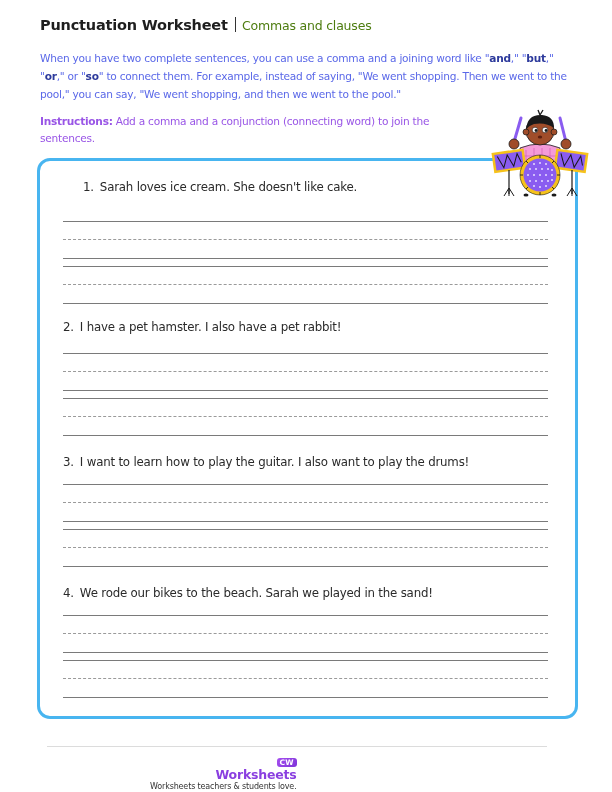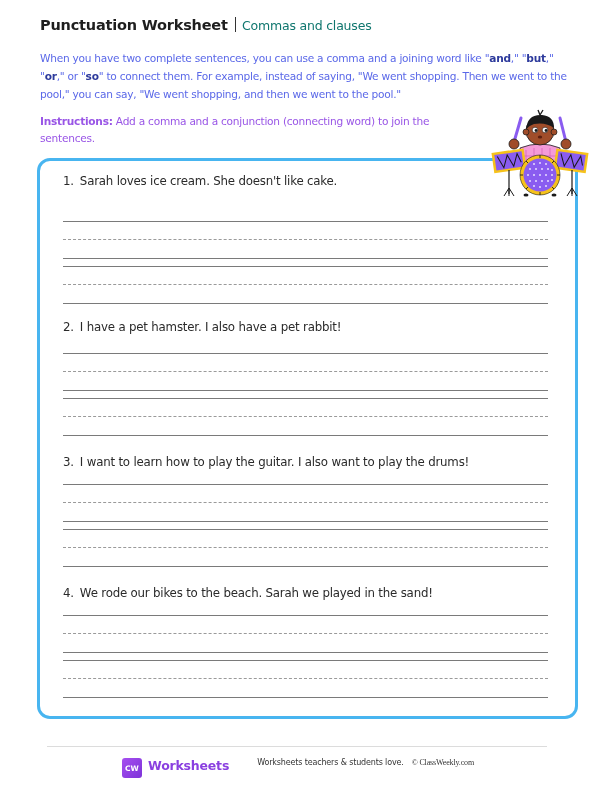--- a/index.html
+++ b/index.html
@@ -2,60 +2,60 @@
 <html><head>
 <meta charset="utf-8">
 <style>
   * { box-sizing: border-box; margin: 0; padding: 0; }
   html, body { width: 612px; height: 792px; background: #ffffff; overflow: hidden; }
   body { position: relative; font-family: "DejaVu Sans", "Liberation Sans", sans-serif; color: #222; }
 
   .header { position: absolute; left: 40px; top: 15px; white-space: nowrap; line-height: 20px; }
   .title { font-size: 14.5px; font-weight: bold; color: #1e1e1e; letter-spacing: -0.2px; text-align: center; }
   .sep { display: inline-block; width: 1.3px; height: 15px; background: #333; margin: 0 6px 0 7px; vertical-align: -2px; }
-  .subtitle { font-size: 12.5px; color: #0f766e; letter-spacing: -0.2px; margin-top: 32px; }
+  .subtitle { font-size: 12.5px; color: #4d7c0f; letter-spacing: -0.2px; margin-top: 32px; }
 
   .intro { position: absolute; left: 40px; top: 49px; width: 540px; font-size: 10.6px; line-height: 18px; color: #5a68e8; letter-spacing: -0.25px; }
   .intro b { color: #2d3a9c; text-align: center; }
 
   .instructions { position: absolute; left: 40px; top: 113px; width: 420px; font-size: 10.6px; line-height: 17px; color: #9955e6; letter-spacing: -0.25px; }
   .instructions b { font-weight: bold; }
 
   .box { position: absolute; left: 37px; top: 158px; width: 541px; height: 561px; border: 3px solid #48b5f0; border-radius: 13px; }
 
   .question { position: absolute; left: 63px; font-size: 11.8px; color: #2a2a2a; letter-spacing: -0.2px; white-space: nowrap; }
   .question .num { margin-right: 6px; }
 
   .line { position: absolute; left: 63px; width: 485px; height: 0; }
   .solid { border-top: 1.2px solid #7a7a7a; }
   .dashed { border-top: 1.2px dashed #9a9a9a; }
 
   .drummer { position: absolute; left: 490px; top: 104px; width: 100px; height: 98px; }
 
   .footer-rule { position: absolute; left: 47px; top: 746px; width: 500px; border-top: 1px solid #dcdcdc; }
-  .footer { position: absolute; left: 122px; top: 758px; height: 20px; display: flex; align-items: flex-start; white-space: nowrap; }
+  .footer { position: absolute; left: 122px; top: 758px; height: 20px; display: flex; align-items: flex-end; white-space: nowrap; flex-direction: column; }
   .logo-badge { width: 20px; height: 20px; border-radius: 3px; background: linear-gradient(135deg, #a64ff0, #7d33d8); color: #fff; font-size: 7.5px; font-weight: bold; display: flex; align-items: center; justify-content: center; letter-spacing: 0.2px; }
   .logo-text { margin-left: 6px; font-size: 12.5px; font-weight: bold; color: #8a3fe0; letter-spacing: -0.2px; }
   .tagline { margin-left: 28px; font-size: 8px; color: #333; letter-spacing: -0.15px; }
   .copyright { margin-left: 8px; font-size: 8px; color: #333; letter-spacing: -0.15px; font-family: Liberation Serif, serif; }
 </style>
 </head>
 <body>
 
 <div class="header">
   <span class="title">Punctuation Worksheet</span><span class="sep"></span><span class="subtitle">Commas and clauses</span>
 </div>
 
 <p class="intro"><span>When you have two complete sentences, you can use a comma and a joining word like "</span><b>and</b><span>," "</span><b>but</b><span>," "</span><b>or</b><span>," or "</span><b>so</b><span>" to connect them. For example, instead of saying, "We went shopping. Then we went to the pool," you can say, "We went shopping, and then we went to the pool."</span></p>
 
 <p class="instructions"><b>Instructions:</b><span> Add a comma and a conjunction (connecting word) to join the sentences.</span></p>
 
 <div class="box"></div>
 
-<div class="question" style="top:174px;"><span class="num">1.</span><span>Sarah loves ice cream. She doesn't like cake.</span></div>
+<div class="question" style="top:180px;margin-left:20px;"><span class="num">1.</span><span>Sarah loves ice cream. She doesn't like cake.</span></div>
 <div class="line solid" style="top:221px;"></div>
 <div class="line dashed" style="top:239px;"></div>
 <div class="line solid" style="top:258px;"></div>
 <div class="line solid" style="top:266px;"></div>
 <div class="line dashed" style="top:284px;"></div>
 <div class="line solid" style="top:303px;"></div>
 
 <div class="question" style="top:320px;"><span class="num">2.</span><span>I have a pet hamster. I also have a pet rabbit!</span></div>
 <div class="line solid" style="top:353px;"></div>
 <div class="line dashed" style="top:371px;"></div>

